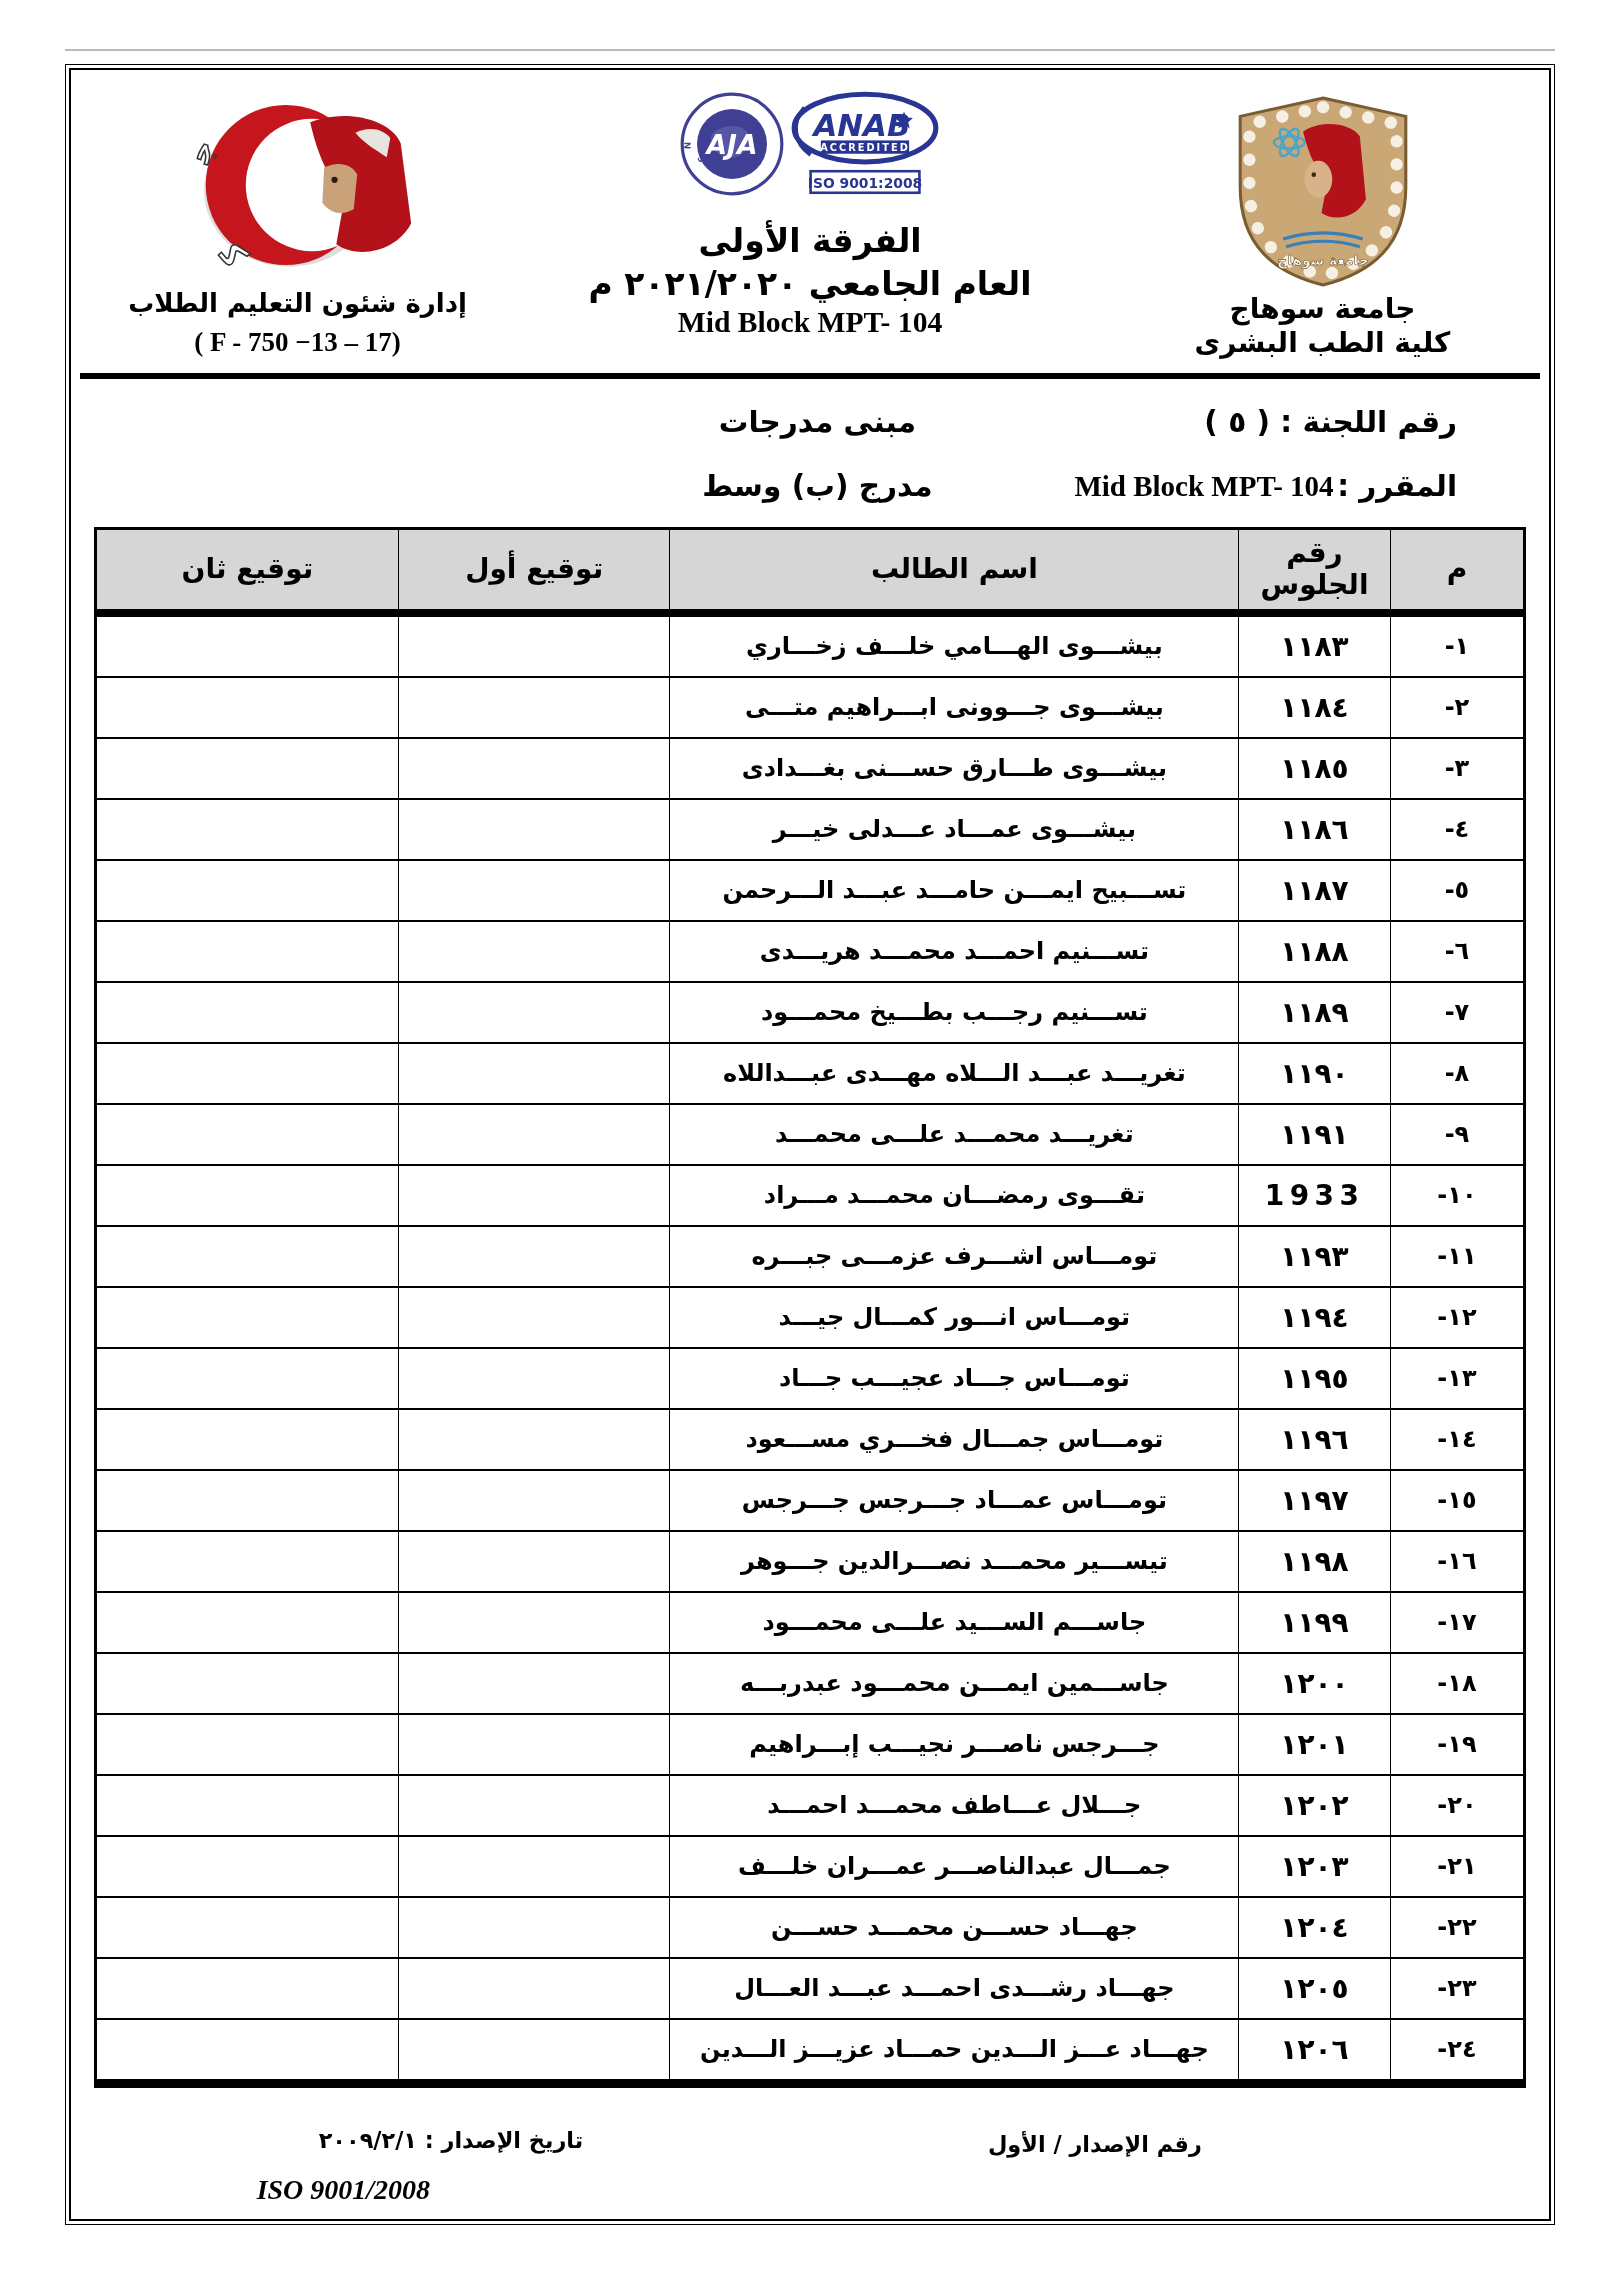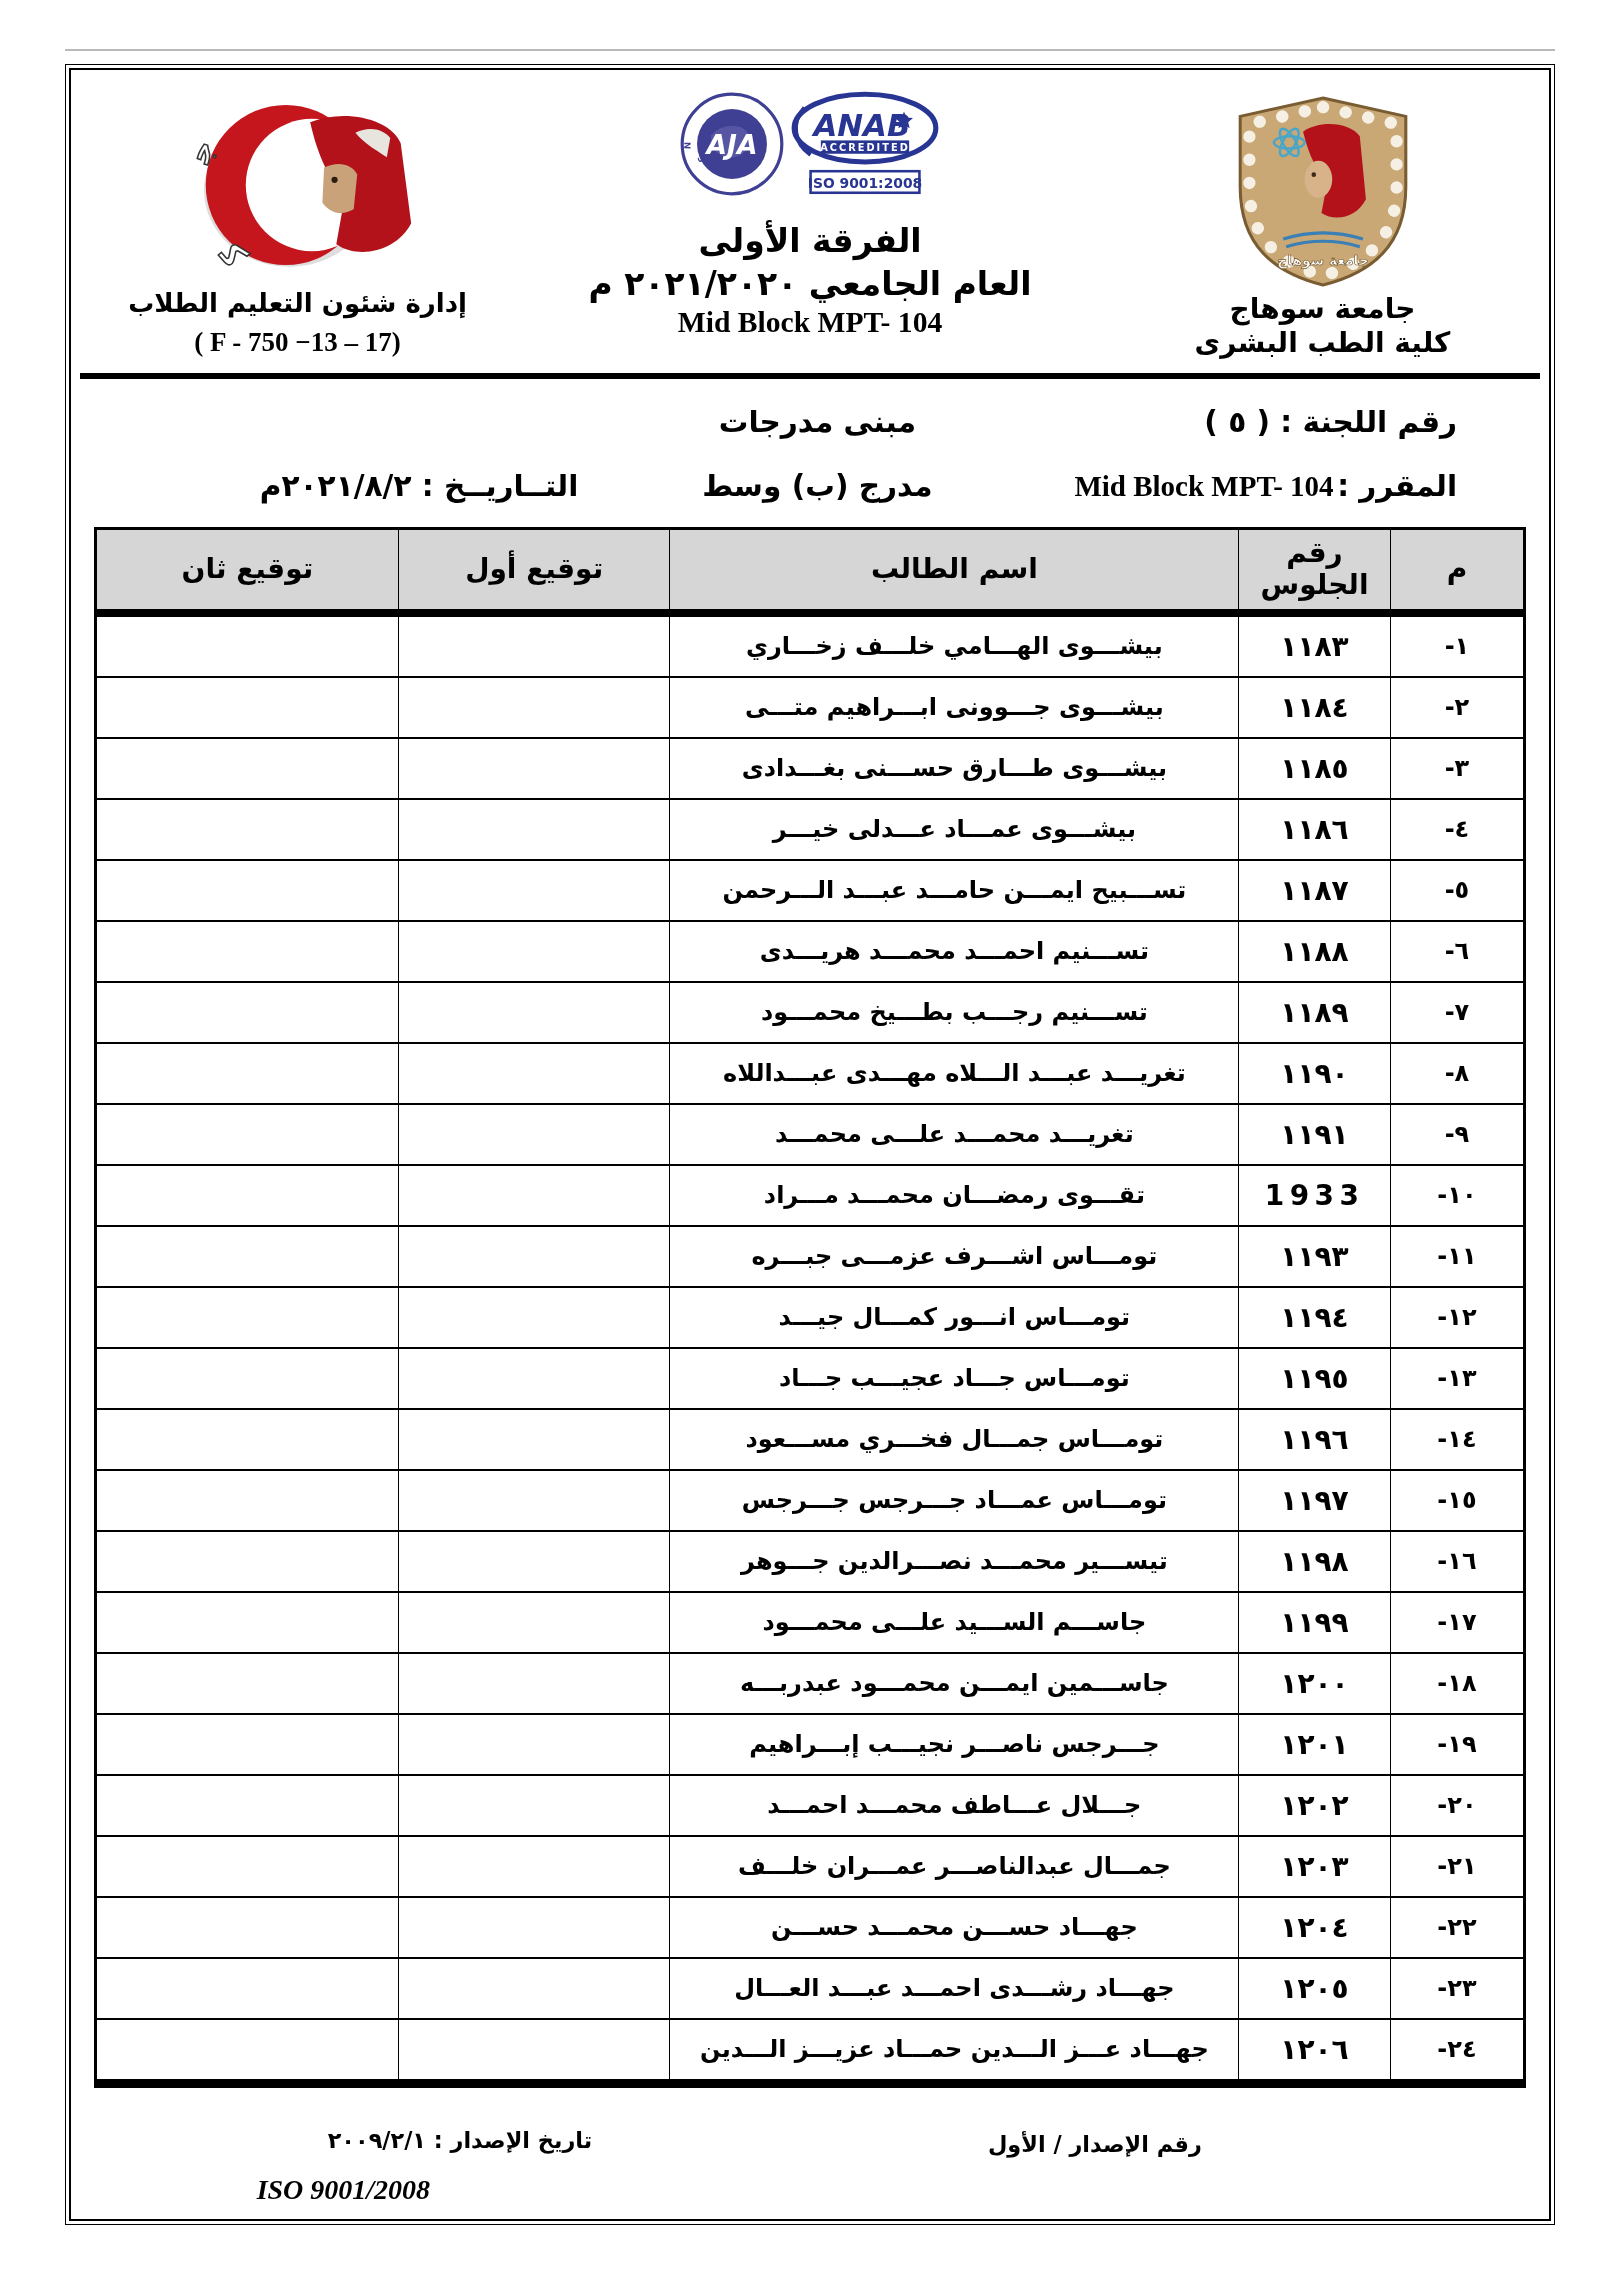--- a/index.html
+++ b/index.html
@@ -53,21 +53,21 @@
     border:1.8px solid #000;border-top-width:2.7px;height:59px;text-align:center;
     vertical-align:middle;font-weight:bold;padding:0 7.2px;white-space:nowrap;overflow:hidden;
     background:#fff;
   }
   td.col-name{font-size:24px;}
   td.col-seat{font-size:28px;letter-spacing:5.4px;}
   td.col-no{font-size:24px;letter-spacing:1.8px;}
   
   .footer{position:relative;height:124px;font-weight:bold;}
   .issue-no{position:absolute;top:43px;left:820px;width:394px;text-align:center;font-size:22.4px;}
-  .issue-date{position:absolute;top:39px;left:185px;width:394px;text-align:center;font-size:22.4px;}
+  .issue-date{position:absolute;top:39px;left:176px;width:394px;text-align:center;font-size:22.4px;}
   .iso-label{
     position:absolute;top:86px;left:122px;width:287px;text-align:center;font-size:28px;
     font-style:italic;font-family:"Liberation Serif",serif;direction:ltr;
   }
 </style>
 </head>
 <body>
 
 <div class="stray-line"></div>
 
@@ -163,21 +163,20 @@
       <div class="info-row">
         <div class="info-right">رقم اللجنة : ( ٥ )</div>
         <div class="info-center">مبنى مدرجات</div>
       </div>
       <div class="info-row">
         <div class="info-right course">
           <span>المقرر :</span>
           <span class="course-en">Mid Block MPT- 104</span>
         </div>
         <div class="info-center">مدرج (ب) وسط</div>
-        <div class="info-left">التــاريــخ : ٢٠٢١/٨/٢م</div>
       </div>
     </div>
 
     <table class="attendance">
       <colgroup>
         <col style="width:9.4%">
         <col style="width:10.6%">
         <col style="width:39.8%">
         <col style="width:19.0%">
         <col style="width:21.2%">

